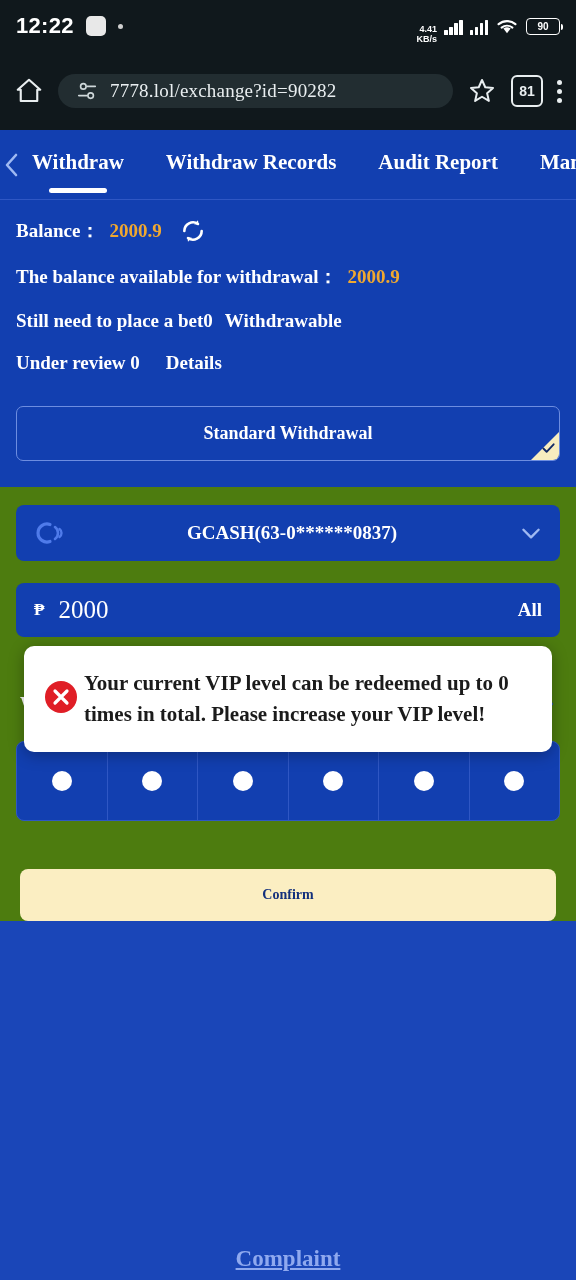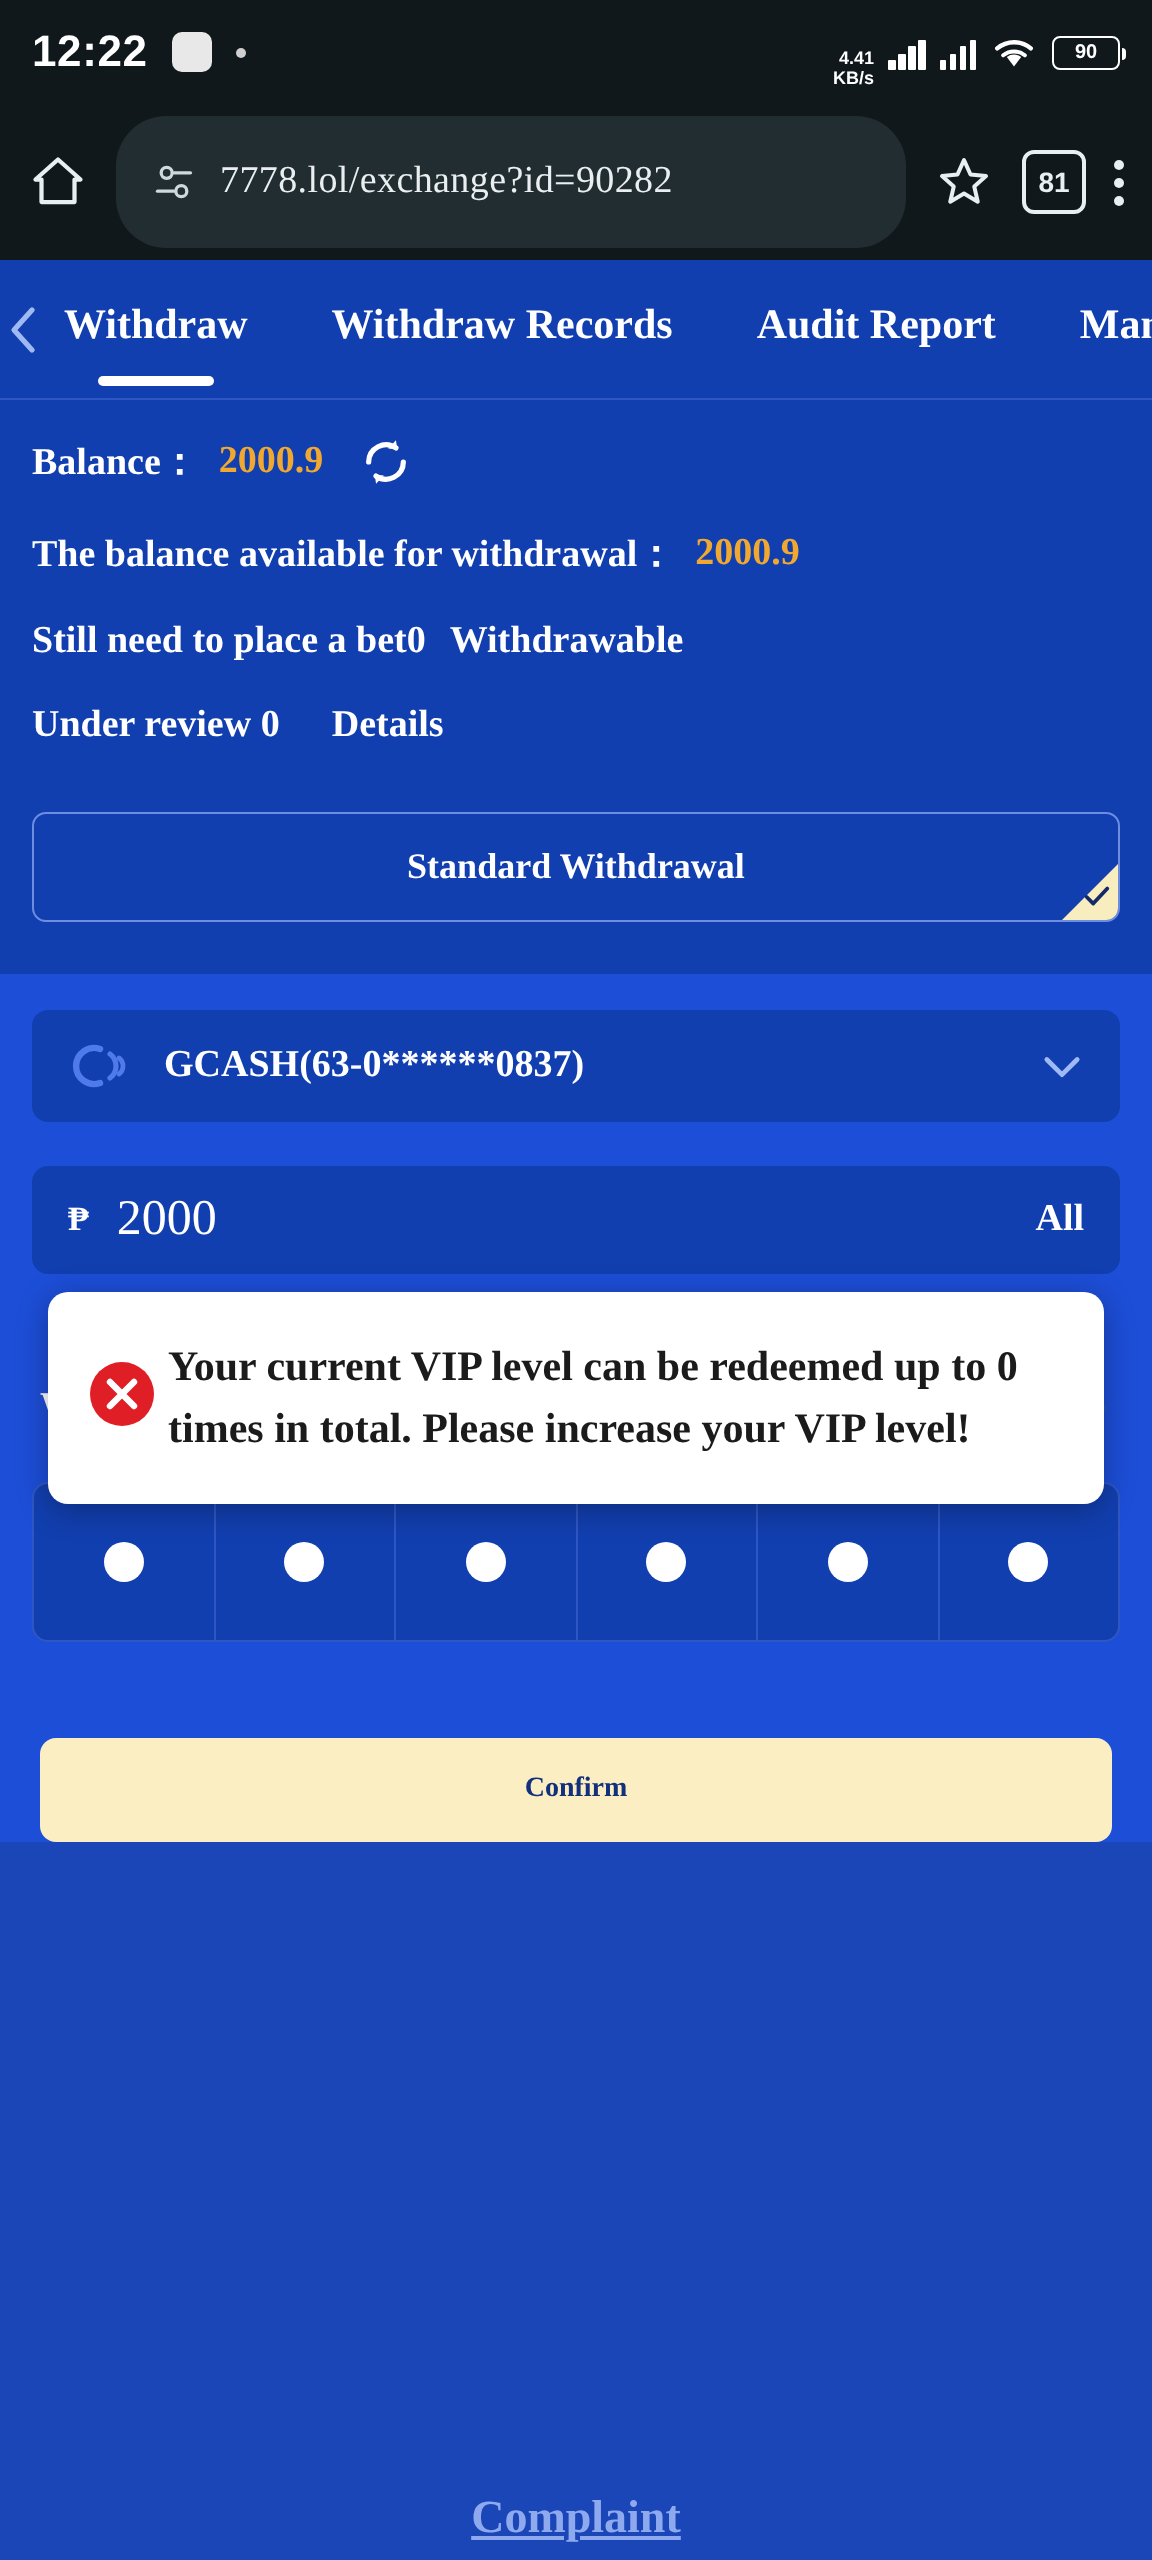--- a/index.html
+++ b/index.html
@@ -28,21 +28,21 @@
   .bars i:nth-child(3){height:11.5px}.bars i:nth-child(4){height:15px}
   .batt { width:34px; height:17px; border:1.8px solid #fff; border-radius:4px;
           display:flex; align-items:center; justify-content:center;
           font-size:10px; font-weight:bold; position:relative; }
   .batt::after { content:""; position:absolute; right:-4px; top:5px;
                  width:2.5px; height:6px; background:#fff; border-radius:0 2px 2px 0; }
 
   
   .browserbar { height:78px; background:#10181c; display:flex; align-items:center;
                 padding:0 14px; gap:14px; }
-  .urlpill { flex:1; height:66px; background:#222d31; border-radius:25px;
+  .urlpill { flex:1; height:34px; background:#222d31; border-radius:25px;
              display:flex; align-items:center; padding:0 18px; gap:12px; }
   .urltext { color:#e9eef0; font-size:19px; letter-spacing:.2px; white-space:nowrap; }
   .tabcount { width:32px; height:32px; border:2.2px solid #e9eef0; border-radius:6px;
               color:#e9eef0; font-family:"Liberation Sans", sans-serif;
               font-size:14px; font-weight:bold; display:flex;
               align-items:center; justify-content:center; }
   .kebab { display:flex; flex-direction:column; gap:4px; }
   .kebab span { width:5px; height:5px; border-radius:50%; background:#e9eef0; }
 
   
@@ -71,21 +71,21 @@
   .stdbtn { position:relative; height:55px; border:1px solid #6d8de0;
             border-radius:7px; display:flex; align-items:center;
             justify-content:center; color:#fff; font-size:18px;
             font-weight:bold; overflow:hidden; }
   .corner { position:absolute; right:0; bottom:0; width:0; height:0;
             border-style:solid; border-width:0 0 28px 28px;
             border-color:transparent transparent #f7edbf transparent; }
   .cornerchk { position:absolute; right:3px; bottom:4px; }
 
   
-  .lowerwrap { background:#1d4ed8; padding:18px 16px 0; min-height:100px; }
+  .lowerwrap { background:#4d7c0f; padding:18px 16px 0; min-height:100px;text-align:center; }
   .method { height:56px; background:#123fb0; border-radius:8px;
             display:flex; align-items:center; padding:0 16px; gap:16px; }
   .method-label { color:#fff; font-size:19px; font-weight:bold; flex:1; }
   .amountbox { margin-top:22px; height:54px; background:#123fb0; border-radius:8px;
                display:flex; align-items:center; padding:0 18px; }
   .peso { color:#fff; font-size:17px; font-weight:bold; }
   .amtval { color:#fff; font-size:25px; font-weight:normal; margin-left:14px; }
   .allbtn { margin-left:auto; color:#fff; font-size:19px; font-weight:bold; }
 
   

